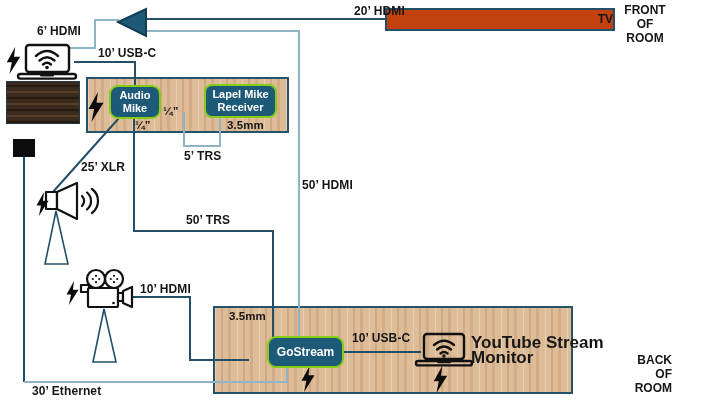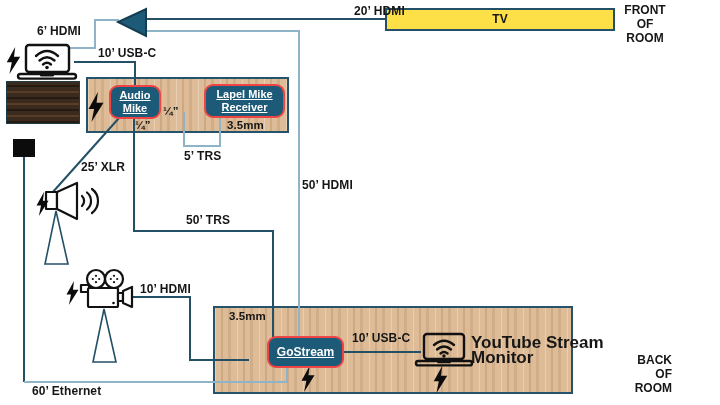--- a/index.html
+++ b/index.html
@@ -13,28 +13,28 @@
         background-image:repeating-linear-gradient(90deg,
           rgba(255,255,255,.28) 0 1px, rgba(0,0,0,0) 1px 6px,
           rgba(139,94,52,.20) 6px 8px, rgba(0,0,0,0) 8px 13px,
           rgba(120,80,45,.13) 13px 16px, rgba(0,0,0,0) 16px 22px);}
   .darkwood{position:absolute;box-sizing:border-box;border:1px solid #1f3a49;
         background-color:#3b2b1e;
         background-image:repeating-linear-gradient(0deg,
           rgba(0,0,0,.38) 0 2px, rgba(0,0,0,0) 2px 6px,
           rgba(112,78,48,.55) 6px 8px, rgba(0,0,0,0) 8px 12px);}
   .jack{position:absolute;background:#0c0c0c;}
-  .device{position:absolute;box-sizing:border-box;background:#1d5a78;border:2px solid #ef4444;
+  .device{position:absolute;box-sizing:border-box;background:#1d5a78;border:2px solid #84cc16;
           border-radius:9px;color:#ffffff;font-weight:700;font-size:11px;line-height:13px;
           display:flex;flex-direction:column;align-items:center;justify-content:center;
-          text-align:center;text-decoration:underline;}
+          text-align:center;}
   .device span{display:block;}
   #gostream{font-size:12px;}
-  #tvbox{position:absolute;box-sizing:border-box;background:#fde047;border:2px solid #235067;
-         text-align:center;font-size:12px;font-weight:600;color:#161616;line-height:19px;}
+  #tvbox{position:absolute;box-sizing:border-box;background:#c2410c;border:2px solid #235067;
+         text-align:right;font-size:12px;font-weight:600;color:#161616;line-height:19px;}
   .multiline{position:absolute;font-size:12px;font-weight:600;color:#161616;
              text-align:center;line-height:14px;}
   .multiline span{display:block;}
   #yt-label{position:absolute;font-size:17px;font-weight:600;color:#161616;
             text-align:left;line-height:15px;}
   #yt-label span{display:block;white-space:nowrap;}
   svg#wires{position:absolute;left:0;top:0;pointer-events:none;}
   .c-dark{stroke:#235067;stroke-width:2;fill:none;}
   .c-light{stroke:#8fb4c7;stroke-width:2;fill:none;}
   .ink{stroke:#111111;stroke-linecap:round;stroke-linejoin:round;}
@@ -131,21 +131,21 @@
     </g>
   </svg>
 
   <div id="tvbox" style="left:385px;top:8px;width:230px;height:23px;">TV</div>
 
   <div class="device" style="left:109px;top:85px;width:52px;height:34px;">
     <span>Audio</span>
     <span>Mike</span>
   </div>
 
-  <div class="device" style="left:204px;top:84px;width:81px;height:34px;">
+  <div class="device" style="left:204px;top:84px;width:73px;height:34px;border-radius:8px;">
     <span>Lapel Mike</span>
     <span>Receiver</span>
   </div>
 
   <div class="device" id="gostream" style="left:247px;top:336px;width:77px;height:32px;margin-left:20px;">
     <span>GoStream</span>
   </div>
 
   <div id="yt-label" style="left:471px;top:335px;">
     <span>YouTube Stream</span>
@@ -153,21 +153,21 @@
   </div>
 
   <div class="lbl" style="left:306px;top:4px;margin-left:48px;">20’ HDMI</div>
   <div class="lbl" style="left:37px;top:24px;">6’ HDMI</div>
   <div class="lbl" style="left:98px;top:46px;">10’ USB-C</div>
   <div class="lbl" style="left:302px;top:178px;">50’ HDMI</div>
   <div class="lbl" style="left:81px;top:160px;">25’ XLR</div>
   <div class="lbl" style="left:184px;top:149px;">5’ TRS</div>
   <div class="lbl" style="left:186px;top:213px;">50’ TRS</div>
   <div class="lbl" style="left:140px;top:282px;">10’ HDMI</div>
-  <div class="lbl" style="left:32px;top:384px;">60’ Ethernet</div>
+  <div class="lbl" style="left:32px;top:384px;">30’ Ethernet</div>
   <div class="lbl" style="left:352px;top:331px;">10’ USB-C</div>
 
   <div class="lbl small" style="left:163px;top:105px;">¼”</div>
   <div class="lbl small" style="left:135px;top:119px;">¼”</div>
   <div class="lbl small" style="left:227px;top:119px;">3.5mm</div>
   <div class="lbl small" style="left:229px;top:310px;">3.5mm</div>
 
   <div class="multiline" style="left:618px;top:3px;width:54px;text-align:center;">
     <span>FRONT</span>
     <span>OF</span>

